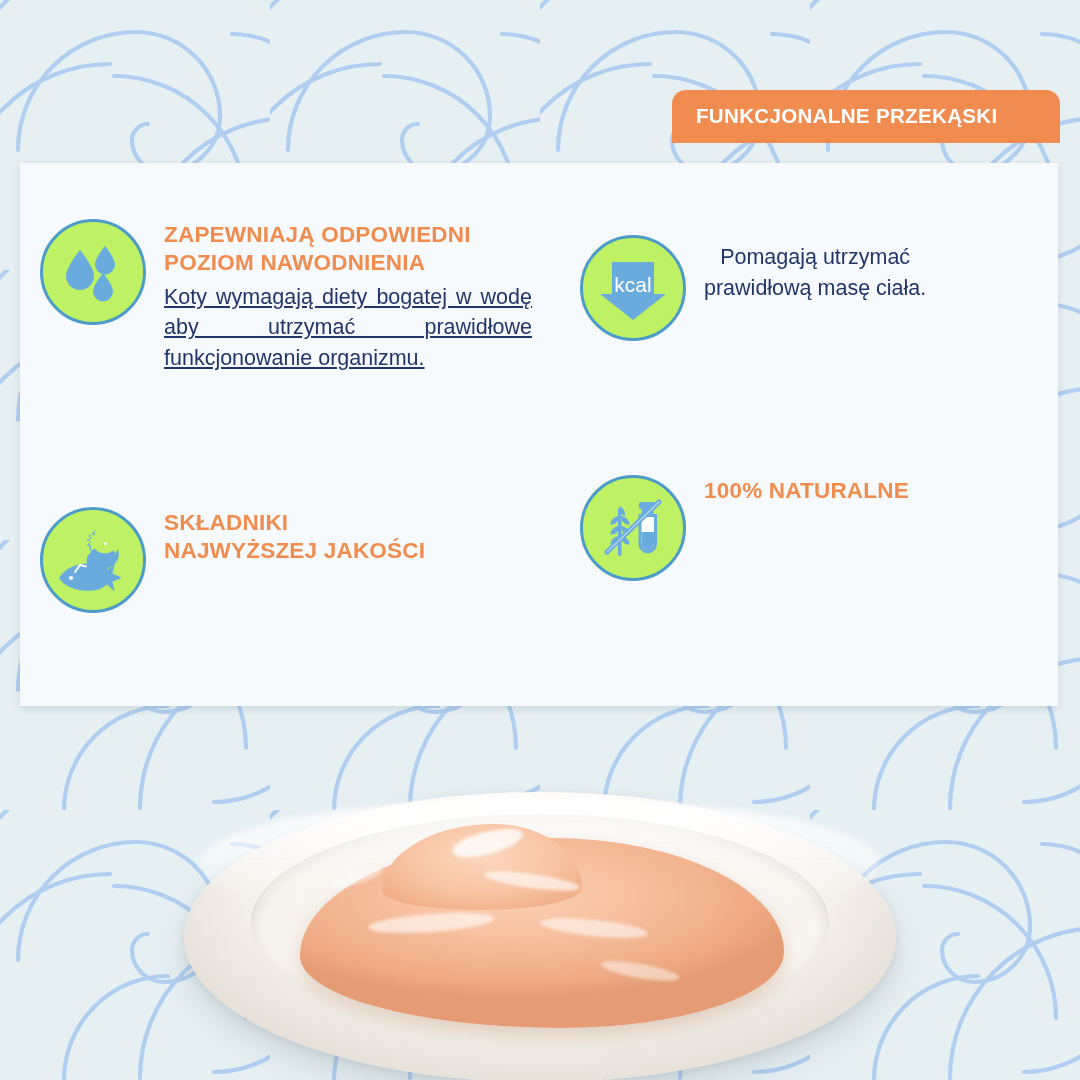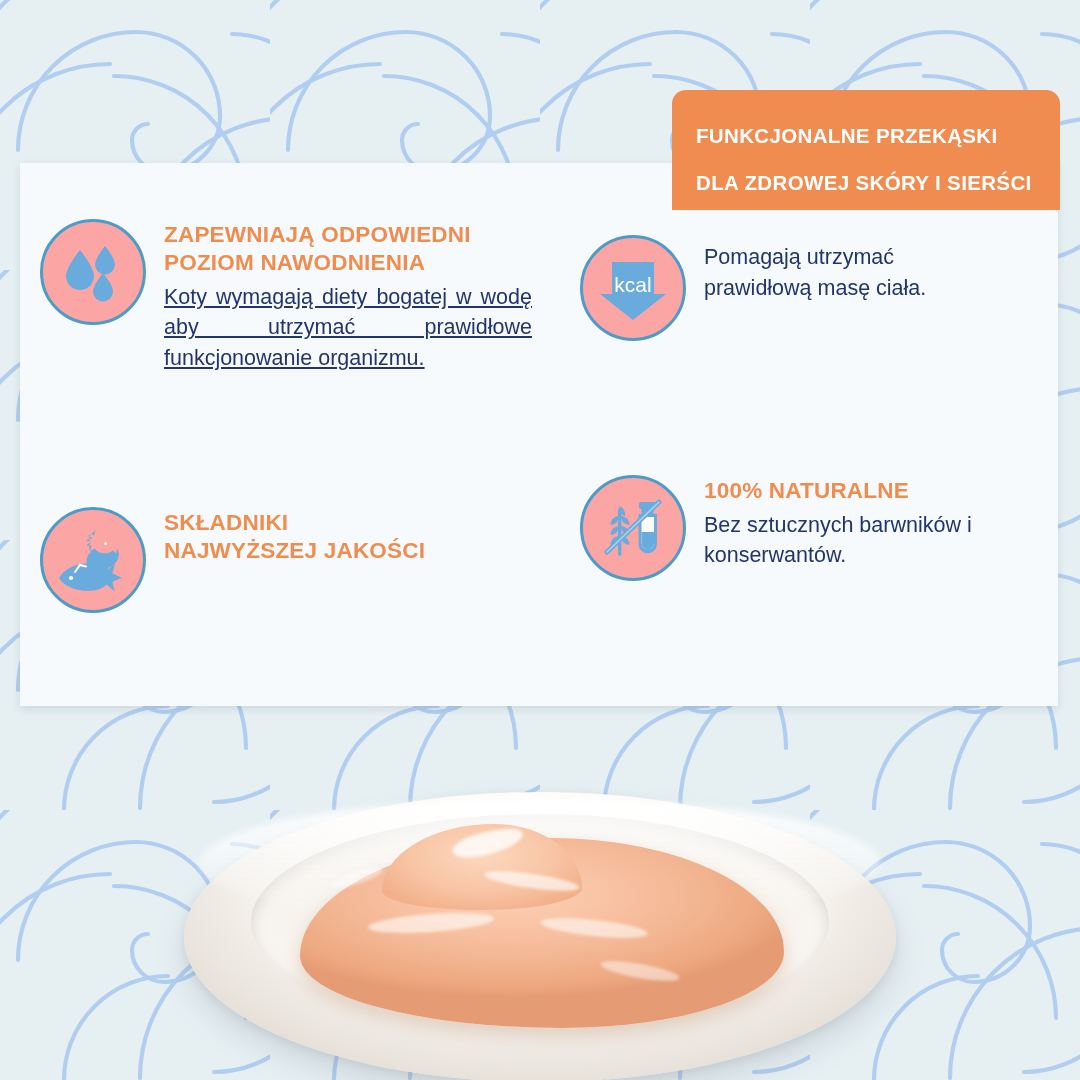--- a/index.html
+++ b/index.html
@@ -109,21 +109,20 @@
     border-radius: 14px 14px 0 0;
     z-index: 3;
   }
   #banner .line {
     color: #ffffff;
     font-size: 20.5px;
     font-weight: bold;
     letter-spacing: .35px;
     line-height: 1.32;
     white-space: nowrap;
-    margin-top: 20px;
   }
 
   
   #card {
     position: absolute;
     left: 20px;
     top: 163px;
     width: 1038px;
     height: 543px;
     background: #f6fafd;
@@ -146,21 +145,21 @@
   .feature.pos-1 { left: 560px; top: 72px;  width: 470px; }
   .feature.pos-2 { left: 20px;  top: 344px; width: 560px; }
   .feature.pos-3 { left: 560px; top: 312px; width: 470px; }
 
   .icon-circle {
     flex: 0 0 auto;
     width: 106px;
     height: 106px;
     border-radius: 50%;
     border: 3px solid #4d9bc9;
-    background: #fca5a5;
+    background: #bef264;
     display: flex;
     align-items: center;
     justify-content: center;
   }
   .icon-circle svg { display: block; }
 
   .feature-text { padding-top: 2px; }
 
   .f-title {
     color: #ef8c4e;
@@ -169,20 +168,21 @@
     line-height: 1.24;
     letter-spacing: .2px;
     white-space: pre-line;
   }
   .f-desc {
     color: #22356a;
     font-size: 21.5px;
     line-height: 1.42;
     margin-top: 5px;
     white-space: pre-line;
+    text-align: center;
   }
   .feature.pos-0 .f-desc { text-align: justify; width: 368px; text-decoration: underline; }
 </style>
 </head>
 <body>
 
 <div id="stage">
 
   <svg id="bg-pattern" viewBox="0 0 1080 1080" preserveAspectRatio="none" aria-hidden="true">
     <defs>
@@ -308,26 +308,23 @@
               <path d="M46.5 27 h12.5 v26 a6.25 6.25 0 0 1 -12.5 0 Z" fill="#fbfdfe"></path>
               <path d="M46.5 42 h12.5 v11 a6.25 6.25 0 0 1 -12.5 0 Z"></path>
             </g>
 
             <line x1="12" y1="62" x2="64" y2="12" stroke="#6aabdd" stroke-width="5" stroke-linecap="round"></line>
             <line x1="12" y1="62" x2="64" y2="12" stroke="#fbfdfe" stroke-width="1.6" stroke-linecap="round" opacity=".45"></line>
           </svg>
         </div>
         <div class="feature-text">
           <div class="f-title">100% NATURALNE</div>
-          <div class="f-desc">Bez sztucznych barwników i
-konserwantów.</div>
         </div>
       </div>
 
     </div>
   </div>
 
   <div id="banner">
     <div class="line">FUNKCJONALNE PRZEKĄSKI</div>
-    <div class="line">DLA ZDROWEJ SKÓRY I SIERŚCI</div>
   </div>
 
 </div>
 
 </body></html>

